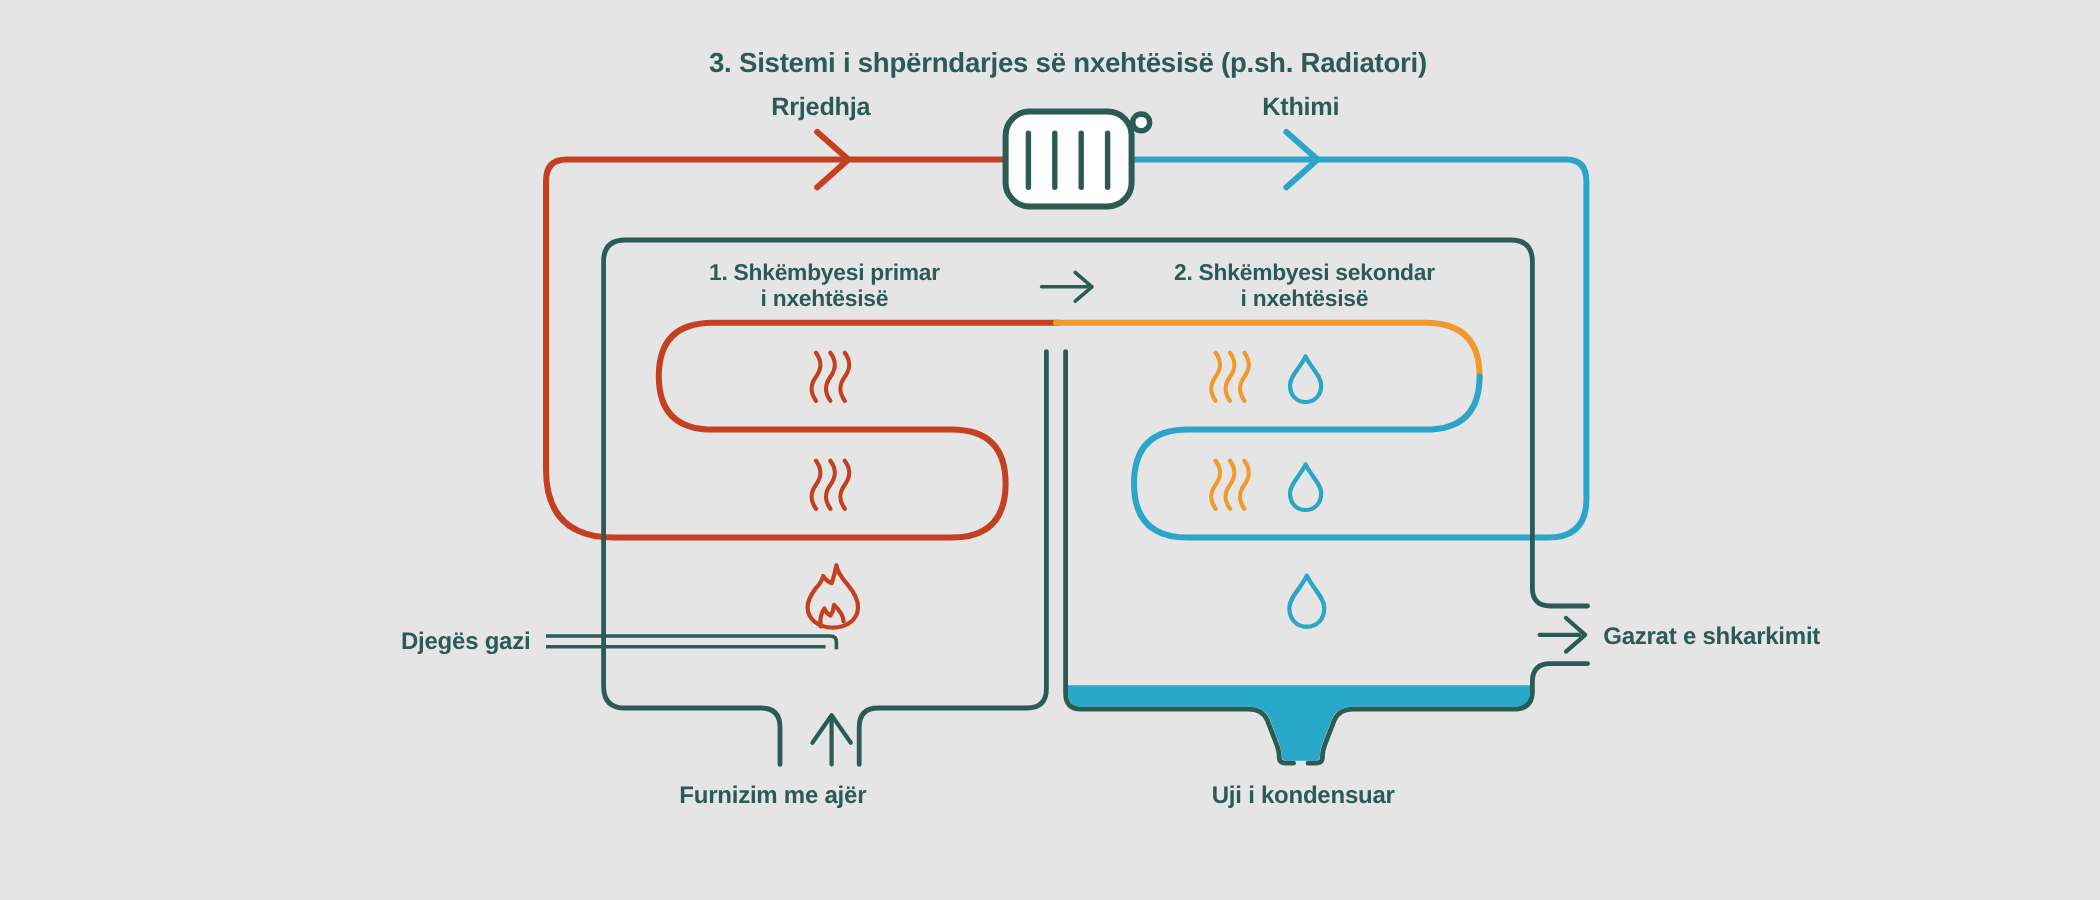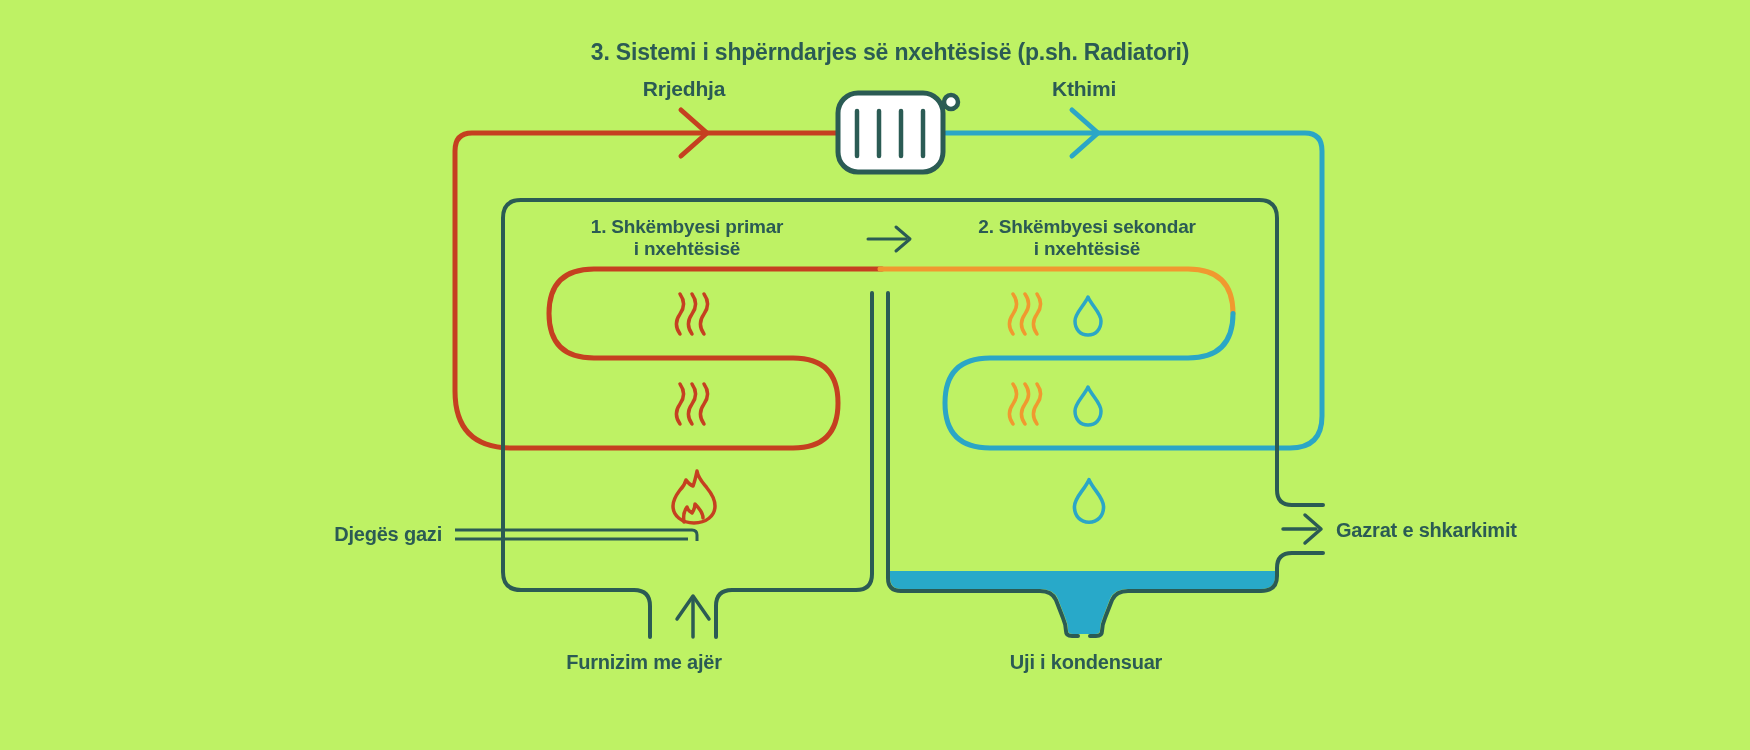--- a/index.html
+++ b/index.html
@@ -1,16 +1,16 @@
 <!DOCTYPE html>
 <html><head>
 <meta charset="utf-8">
 <style>
   html,body{margin:0;padding:0;background:#ffffff;}
-  .canvas{position:relative;width:1750px;height:750px;background:#bef264;overflow:hidden;
+  .canvas{position:relative;width:1750px;height:750px;background:#e5e5e5;overflow:hidden;
           font-family:"Liberation Sans", sans-serif;}
   svg{display:block;}
   .lbl{font-family:"Liberation Sans", sans-serif;font-weight:700;fill:#2b5b54;letter-spacing:-0.2px;}
   .title{font-size:23px;}
   .big{font-size:21px;}
   .mid{font-size:19px;}
   .low{font-size:20px;}
 </style>
 </head>
 <body>

